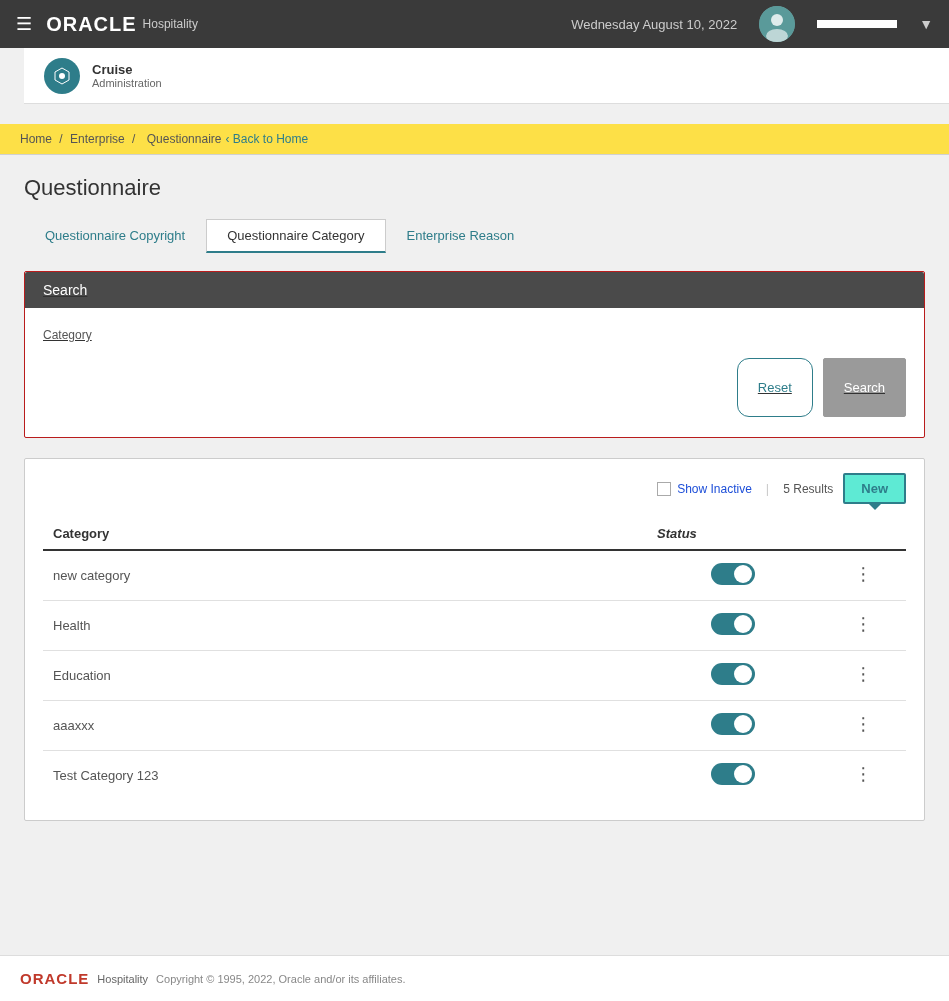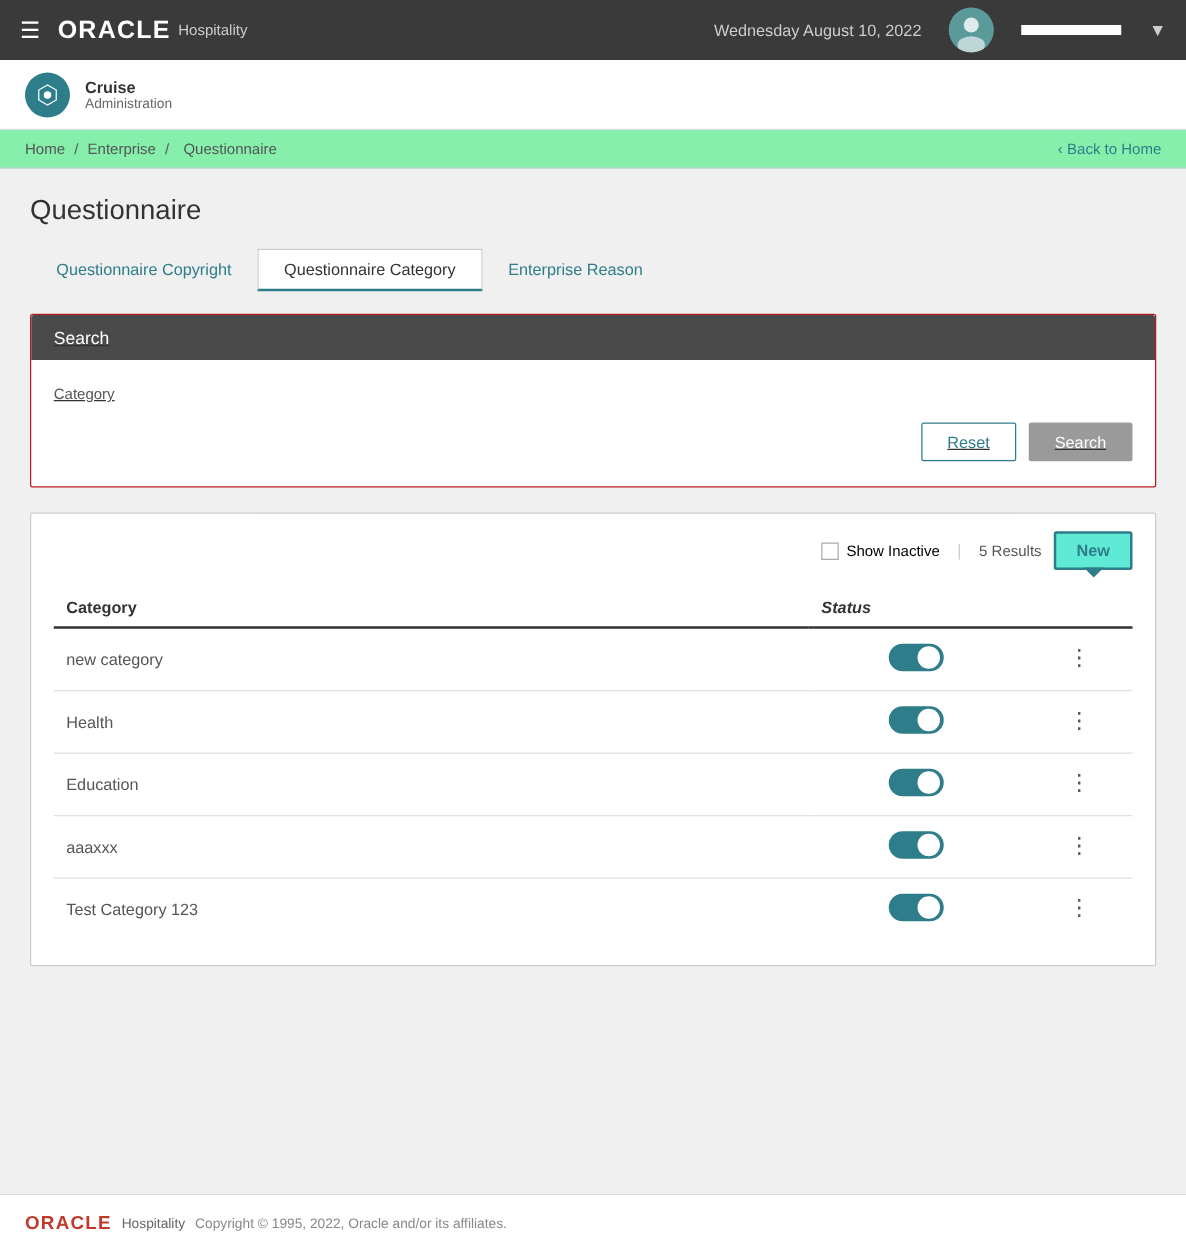--- a/index.html
+++ b/index.html
@@ -27,35 +27,37 @@
     .dropdown-arrow { color: #ccc; font-size: 14px; cursor: pointer; }
 
     
     .sub-header {
       background: #fff;
       height: 56px;
       display: flex;
       align-items: center;
       padding: 0 20px;
       border-bottom: 1px solid #ddd;
+      margin-left: 24px;
     }
     .sub-header-icon { width: 36px; height: 36px; background: #2e7d8a; border-radius: 50%; display: flex; align-items: center; justify-content: center; margin-right: 12px; }
     .sub-header-icon svg { width: 20px; height: 20px; }
     .sub-header-text { }
     .sub-header-title { font-weight: bold; font-size: 13px; color: #333; }
     .sub-header-subtitle { font-size: 11px; color: #666; }
 
     
     .breadcrumb-bar {
-      background: #86efac;
+      background: #fde047;
       padding: 8px 20px;
       display: flex;
-      justify-content: space-between;
+      justify-content: flex-start;
       align-items: center;
       border-bottom: 1px solid #d0d0d0;
+      margin-top: 20px;
     }
     .breadcrumb { font-size: 12px; color: #555; }
     .breadcrumb a { color: #555; text-decoration: none; }
     .breadcrumb span { margin: 0 4px; }
     .back-to-home { font-size: 12px; color: #2e7d8a; text-decoration: none; cursor: pointer; }
     .back-to-home::before { content: '‹ '; }
 
     
     .page-content { padding: 20px 24px; }
     .page-title { font-size: 22px; font-weight: normal; color: #333; margin-bottom: 18px; }
@@ -111,27 +113,27 @@
     .search-input-icon {
       position: absolute;
       right: 10px;
       top: 50%;
       transform: translateY(-50%);
       color: #999;
       font-size: 15px;
     }
     .search-actions { display: flex; justify-content: flex-end; gap: 10px; margin-top: 10px; }
     .btn-reset {
-      padding: 7px 20px;
+      padding: 21px 20px;
       background: #fff;
       border: 1px solid #2e7d8a;
       color: #2e7d8a;
       font-size: 13px;
       cursor: pointer;
-      border-radius: 2px;
+      border-radius: 12px;
     }
     .btn-search {
       padding: 7px 20px;
       background: #9a9a9a;
       border: 1px solid #9a9a9a;
       color: #fff;
       font-size: 13px;
       cursor: pointer;
       border-radius: 2px;
     }
@@ -143,21 +145,21 @@
       border-radius: 2px;
       padding: 14px 18px 20px;
     }
     .results-toolbar {
       display: flex;
       justify-content: flex-end;
       align-items: center;
       margin-bottom: 14px;
       gap: 10px;
     }
-    .show-inactive-wrap { display: flex; align-items: center; gap: 6px; font-size: 12px; color: #000000; }
+    .show-inactive-wrap { display: flex; align-items: center; gap: 6px; font-size: 12px; color: #1d4ed8; }
     .checkbox-inactive { width: 14px; height: 14px; border: 1px solid #aaa; display: inline-block; cursor: pointer; }
     .results-count { font-size: 12px; color: #555; }
     .divider-pipe { color: #ccc; margin: 0 4px; }
     .btn-new {
       padding: 6px 16px;
       background: #5eead4;
       border: 2px solid #2e7d8a;
       color: #2e7d8a;
       font-size: 13px;
       font-weight: bold;

